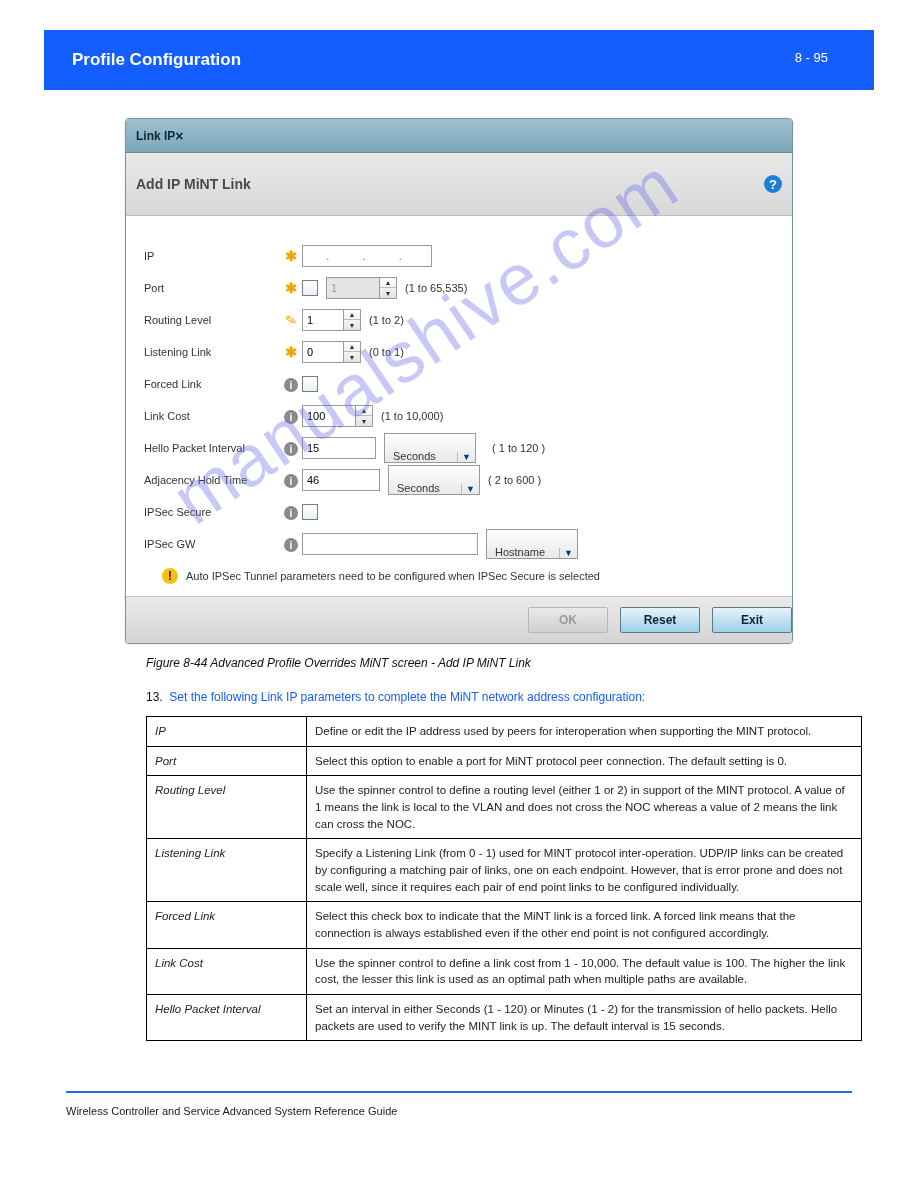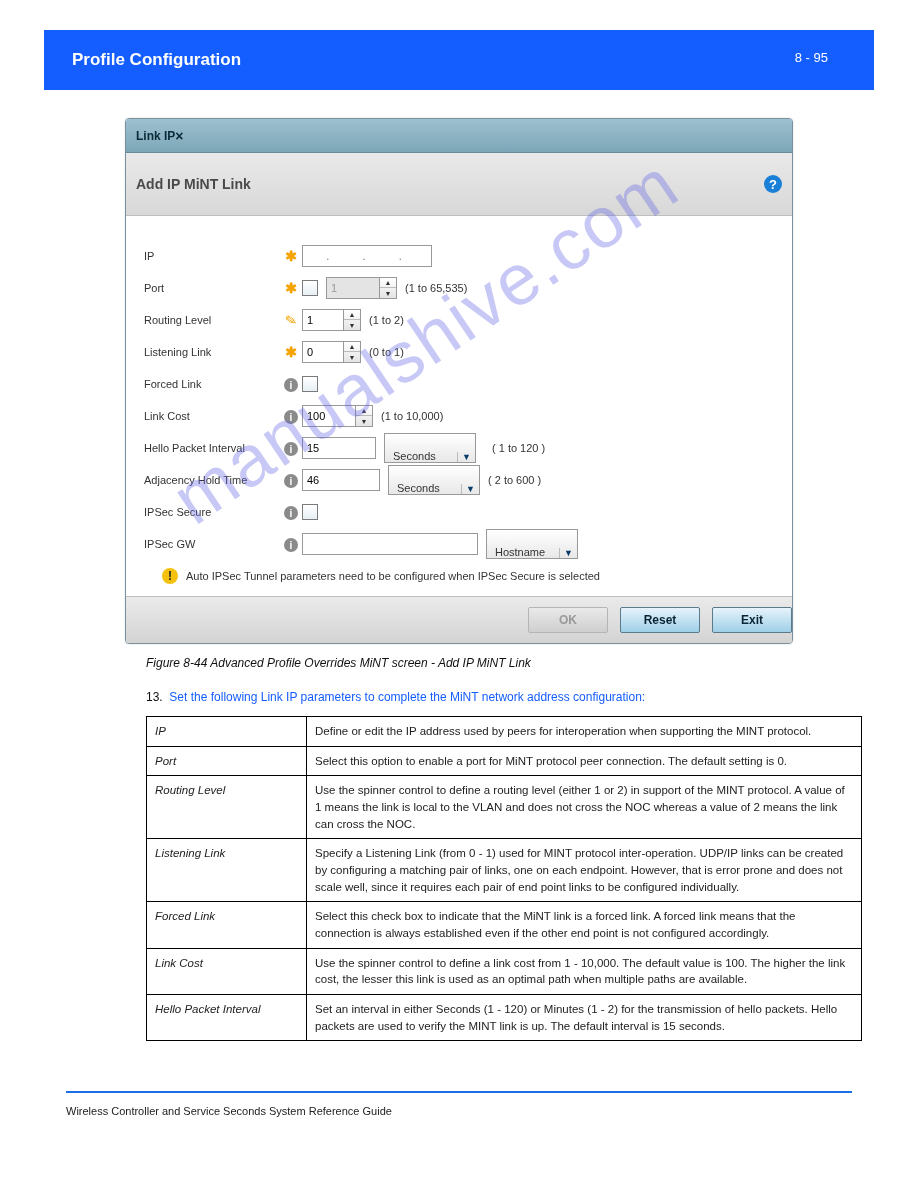--- a/index.html
+++ b/index.html
@@ -238,13 +238,13 @@
         <td>Use the spinner control to define a link cost from 1 - 10,000. The default value is 100. The higher the link cost, the lesser this link is used as an optimal path when multiple paths are available.</td>
       </tr>
       <tr>
         <td class="k"><span class="italic-key">Hello Packet Interval</span></td>
         <td>Set an interval in either Seconds (1 - 120) or Minutes (1 - 2) for the transmission of hello packets. Hello packets are used to verify the MINT link is up. The default interval is 15 seconds.</td>
       </tr>
     </tbody>
 </table>
 
 <div class="footer-line"></div>
-<div class="footer-txt">Wireless Controller and Service Seconds System Reference Guide</div>
+<div class="footer-txt">Wireless Controller and Service Advanced System Reference Guide</div>
 
 </body></html>

